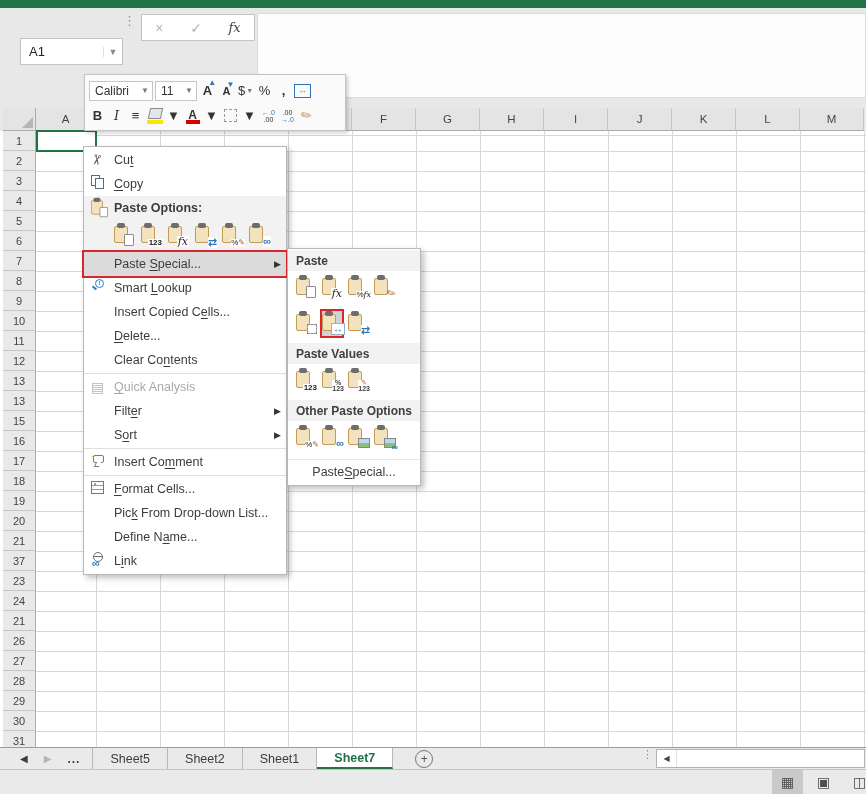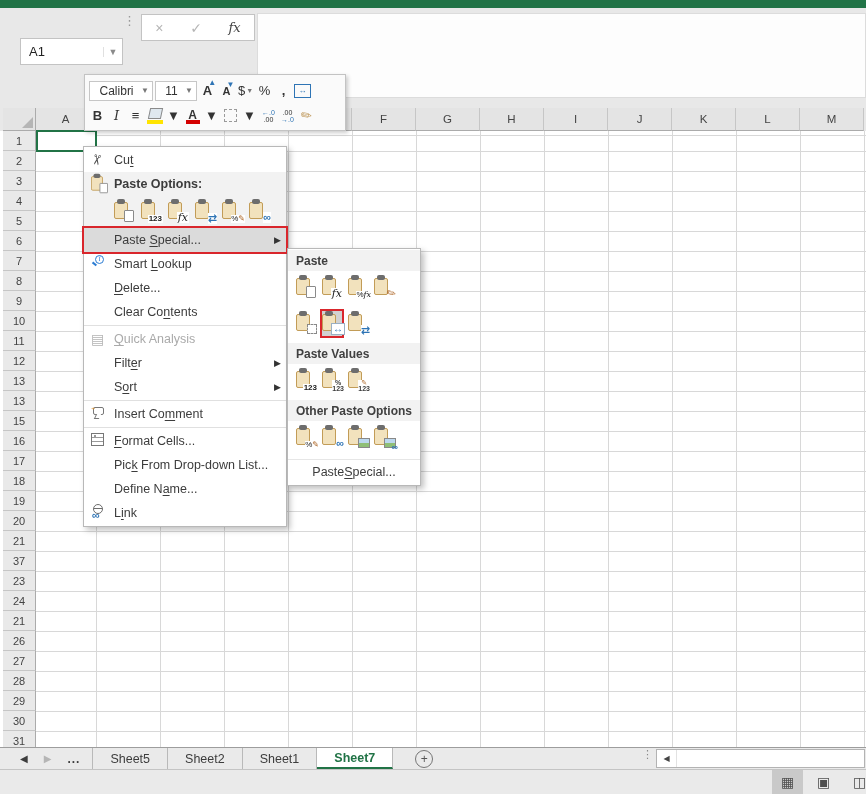--- a/index.html
+++ b/index.html
@@ -31,21 +31,21 @@
   .gridarea{position:absolute;left:36px;top:131px;width:830px;height:616px;z-index:1;
     background-image:repeating-linear-gradient(to right,#d8d8d8 0 1px,transparent 1px 64px),
                      repeating-linear-gradient(to bottom,#d8d8d8 0 1px,transparent 1px 20px);
     background-position:60px 0,0 20px;}
   .selcell{position:absolute;left:36px;top:130px;width:61px;height:22px;background:#fff;border:2px solid #217346;box-sizing:border-box;z-index:3;}
 
   
   .minitb{position:absolute;left:84px;top:74px;width:262px;height:57px;background:#fafafa;border:1px solid #c3c3c3;box-shadow:2px 2px 4px rgba(0,0,0,.2);box-sizing:border-box;z-index:8;padding:3px 4px;}
   .tbrow{display:flex;align-items:center;height:25px;gap:2px;}
   .combo{background:#fff;border:1px solid #c6c6c6;height:20px;display:flex;align-items:center;box-sizing:border-box;font-size:12px;color:#333;}
-  .combo .cv{padding:0 3px 0 5px;flex:1;text-align:center;}
+  .combo .cv{padding:0 3px 0 5px;flex:1;}
   .combo .ca{color:#777;font-size:8px;padding-right:3px;}
   .tbtn{min-width:17px;height:21px;display:flex;align-items:center;justify-content:center;font-size:13px;color:#333;}
   .tbtn .mini-dd{font-size:7px;color:#777;margin-left:1px;}
   .supA{position:relative;font-weight:bold;font-size:13px;}
   .supA .c{position:absolute;top:-5px;right:-4px;font-size:8px;color:#2e74b5;}
   .bI{font-weight:bold;} .iI{font-style:italic;font-family:"DejaVu Serif",serif;}
   .fillic{position:relative;width:16px;height:16px;}
   .fillic .bk{position:absolute;top:0;left:2px;width:11px;height:9px;border:1.5px solid #8a8a8a;transform:skewX(-12deg);background:#dfe8ef;}
   .fillic .bar{position:absolute;left:0;bottom:0;width:16px;height:4px;background:#ffe400;}
   .fontcolA{position:relative;width:14px;height:16px;font-weight:bold;font-size:12px;text-align:center;}
@@ -277,20 +277,27 @@
   </div>
 
   <div class="cmenu">
       <div class="mi">
         <span class="mic">
           <span class="pic-wrap"><span class="ic-cut">✂</span></span>
         </span>
         <span class="lbl">Cu<u>t</u></span>
         <span class="arrow"></span>
       </div>
+      <div class="mi">
+        <span class="mic">
+          <span class="pic-wrap"><span class="ic-copy"><span></span><span></span></span></span>
+        </span>
+        <span class="lbl"><u>C</u>opy</span>
+        <span class="arrow"></span>
+      </div>
       <div class="mi hdr">
         <span class="mic">
           <span class="pic-wrap"><span class="clip small"><span class="body"></span><span class="ctop"></span><span class="badge page"></span></span></span>
         </span>
         <span class="lbl">Paste Options:</span>
         <span class="arrow"></span>
       </div>
       <div class="iconrow">
         <span class="pic-wrap">
           <span class="clip">
@@ -338,20 +345,25 @@
       <div class="mi redbox">
         <span class="mic"></span>
         <span class="lbl">Paste <u>S</u>pecial...</span>
         <span class="arrow">▶</span>
       </div>
       <div class="mi">
         <span class="mic">
           <span class="pic-wrap"><span class="ic-look"><span class="lens">i</span><span class="hnd"></span></span></span>
         </span>
         <span class="lbl">Smart <u>L</u>ookup</span>
+        <span class="arrow"></span>
+      </div>
+      <div class="mi">
+        <span class="mic"></span>
+        <span class="lbl">Insert Copied C<u>e</u>lls...</span>
         <span class="arrow"></span>
       </div>
       <div class="mi">
         <span class="mic"></span>
         <span class="lbl"><u>D</u>elete...</span>
         <span class="arrow"></span>
       </div>
       <div class="mi">
         <span class="mic"></span>
         <span class="lbl">Clear Co<u>n</u>tents</span>

